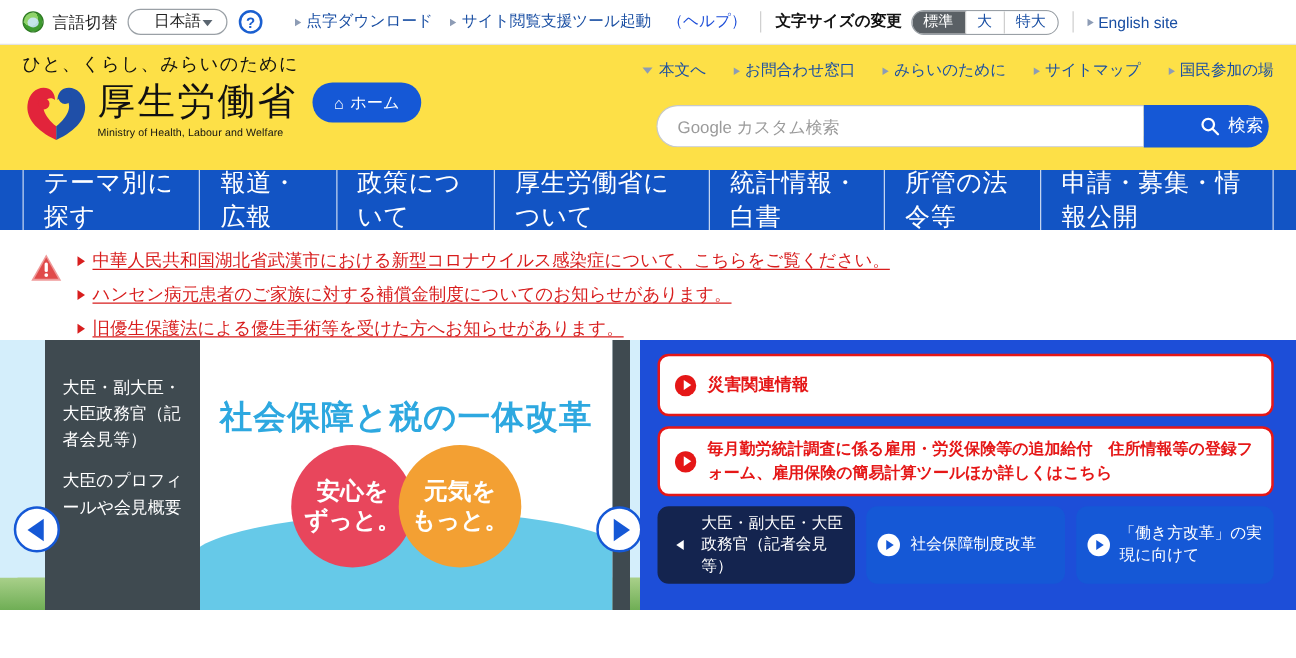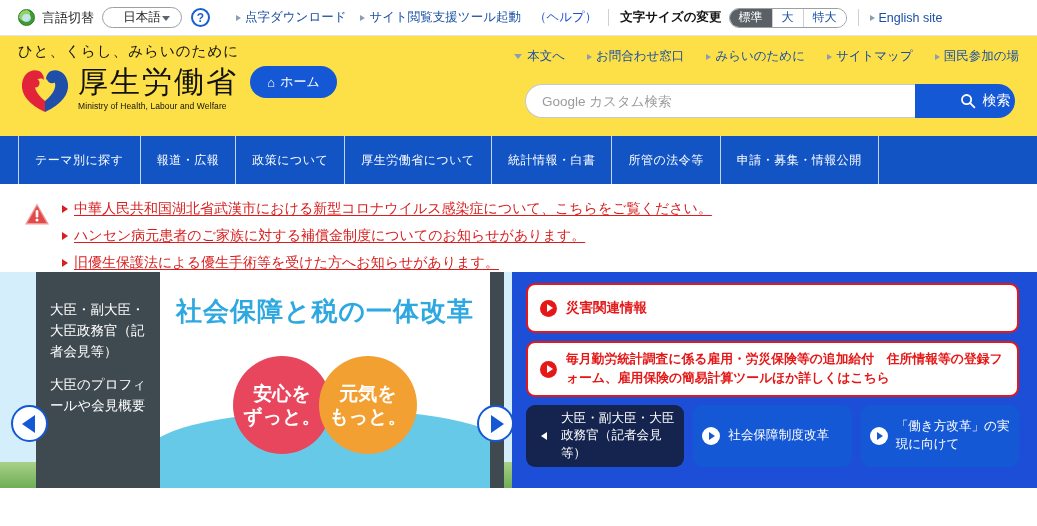--- a/index.html
+++ b/index.html
@@ -137,21 +137,21 @@
   }
 
   
   .gnav {
     height: 48px; background: #1254c4;
     display: flex; align-items: stretch;
     padding: 0 18px;
   }
   .gnav-item {
     display: flex; align-items: center; justify-content: center;
-    color: #fff; font-size: 12px; letter-spacing: .5px;
+    color: #fff; font-size: 20px; letter-spacing: .5px;
     padding: 0 16px;
     border-left: 1px solid rgba(255,255,255,.75);
   }
   .gnav-item:last-child { border-right: 1px solid rgba(255,255,255,.75); }
 
   
   .alerts {
     padding: 14px 0 12px 18px;
     display: flex; align-items: flex-start;
     background: #fff;
@@ -207,21 +207,21 @@
     position: absolute; left: 160px; top: 0;
     width: 330px; height: 216px;
     background: #fff; overflow: hidden;
   }
   .slide-water {
     position: absolute; left: -10px; bottom: 0; width: 360px; height: 78px;
     background: #66c9e8;
     border-radius: 54% 46% 0 0 / 40px 40px 0 0;
   }
   .slide-title {
-    position: absolute; top: 22px; left: 0; width: 100%;
+    position: absolute; top: 44px; left: 0; width: 100%;
     text-align: center; font-size: 26px; color: #2da8e0;
     font-weight: bold; letter-spacing: 1px;
   }
   .circles {
     position: absolute; left: 50%; top: 84px;
     transform: translateX(-50%);
     display: flex;
   }
   .circ {
     width: 98px; height: 98px; border-radius: 50%;

